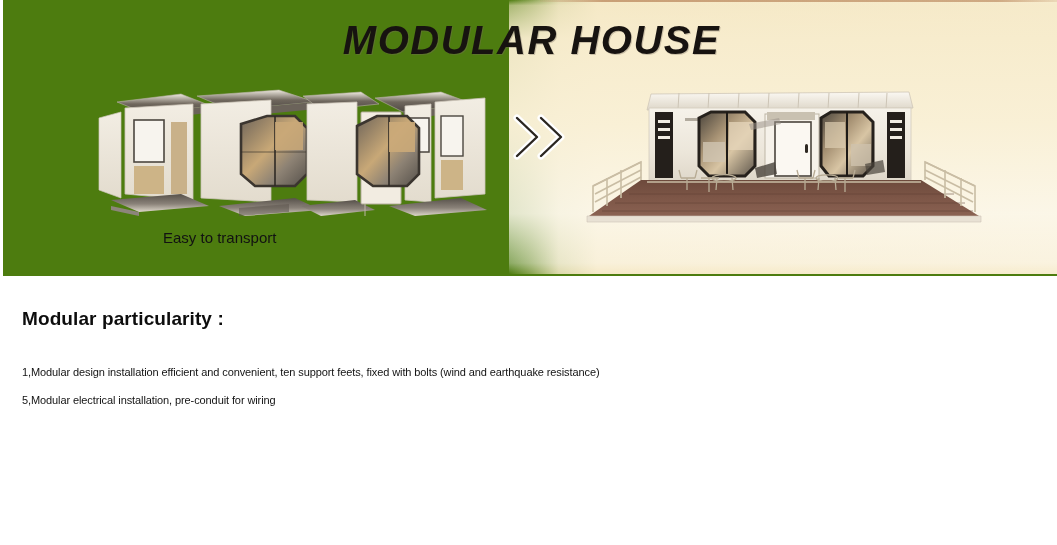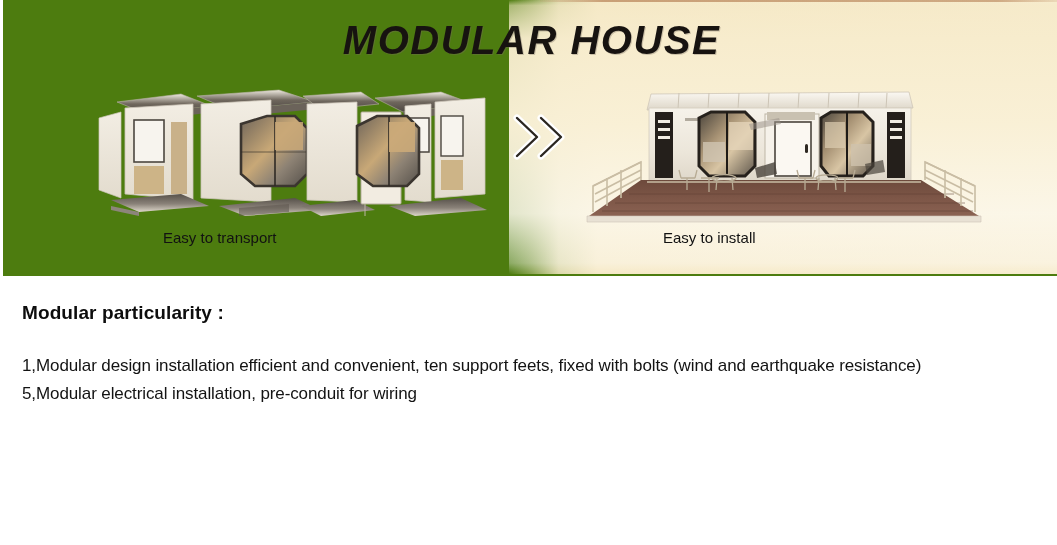--- a/index.html
+++ b/index.html
@@ -97,30 +97,30 @@
   .copy {
     position: absolute;
     left: 22px;
     top: 300px;
     width: 1030px;
   }
   .copy-heading {
     font-size: 19px;
     font-weight: bold;
     color: #0d0d0d;
-    margin: 2px 0 28px 0;
+    margin: 8px 0 28px 0;
     letter-spacing: 0.1px;
   }
   .feature-list {
     list-style: none;
     margin: 0;
     padding: 0;
   }
   .feature-item {
-    font-size: 17px;
+    font-size: 11px;
     line-height: 28px;
     color: #131313;
     white-space: nowrap;
     letter-spacing: -0.1px;
   }
 </style>
 </head>
 <body>
 
 <div class="hero">
@@ -322,21 +322,20 @@
         <ellipse cx="258" cy="96" rx="11" ry="3.2"></ellipse>
         <path d="M250 96 L249 108 M266 96 L267 108"></path>
         <path d="M276 110 L276 96 M270 96 L284 96 M284 96 L286 88"></path>
       </g>
       <polygon points="186,86 206,80 208,92 188,96" fill="#4a443c" opacity="0.8"></polygon>
       <polygon points="296,82 314,78 316,90 298,93" fill="#4a443c" opacity="0.7"></polygon>
     </svg>
   </div>
 
   <div class="caption caption-left">Easy to transport</div>
-  <div class="caption caption-right">Easy to install</div>
 </div>
 
 <div class="copy">
   <h2 class="copy-heading">Modular particularity :</h2>
   <ul class="feature-list">
     <li class="feature-item">1,Modular design installation efficient and convenient, ten support feets, fixed with bolts (wind and earthquake resistance)</li>
     <li class="feature-item">5,Modular electrical installation, pre-conduit for wiring</li>
   </ul>
 </div>
 

